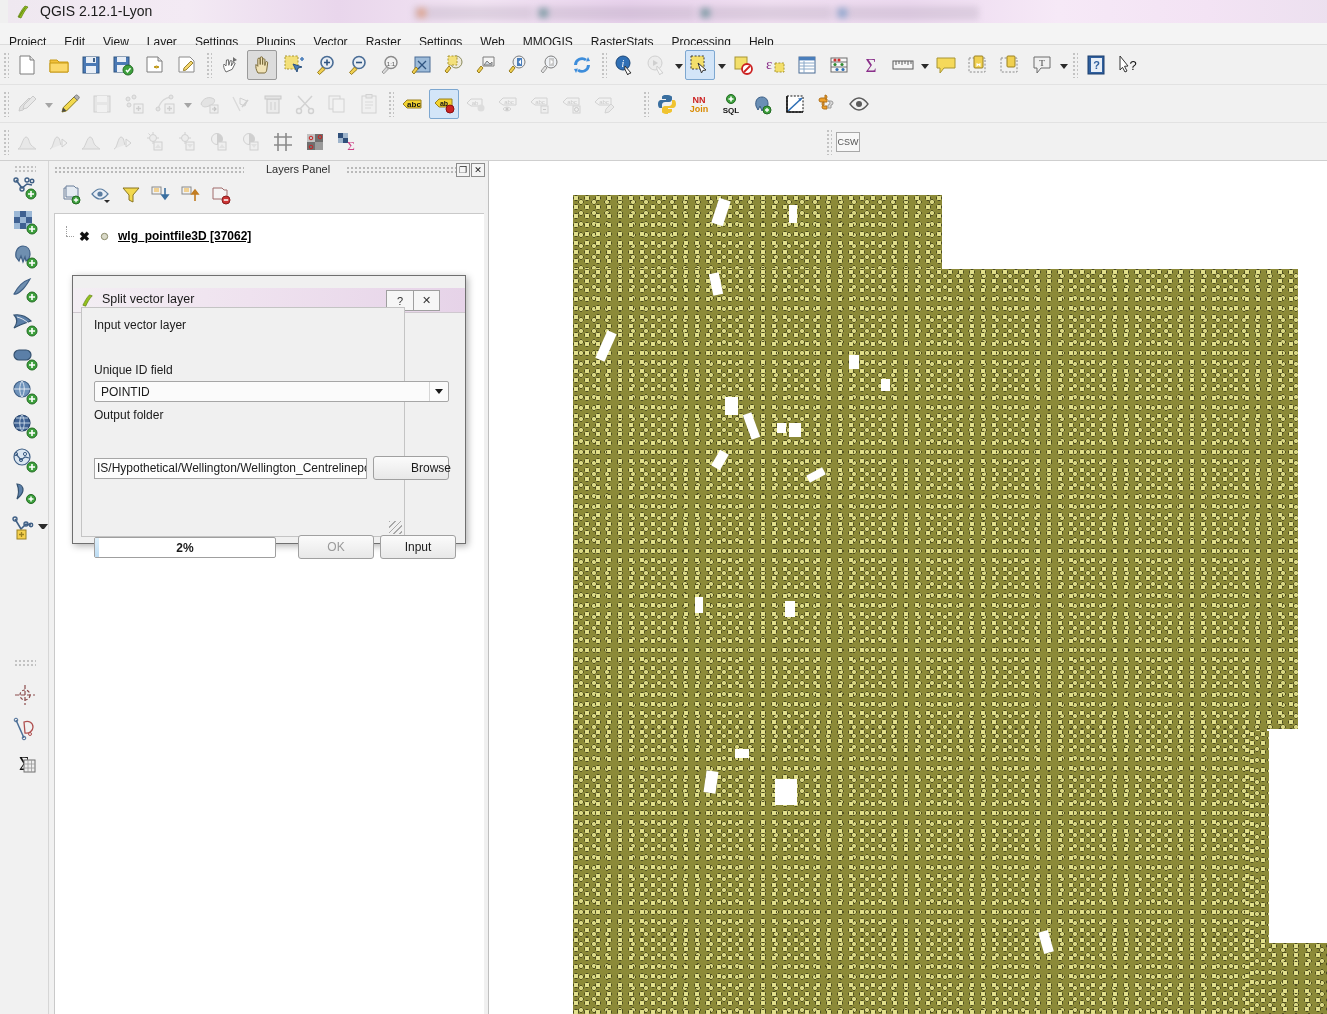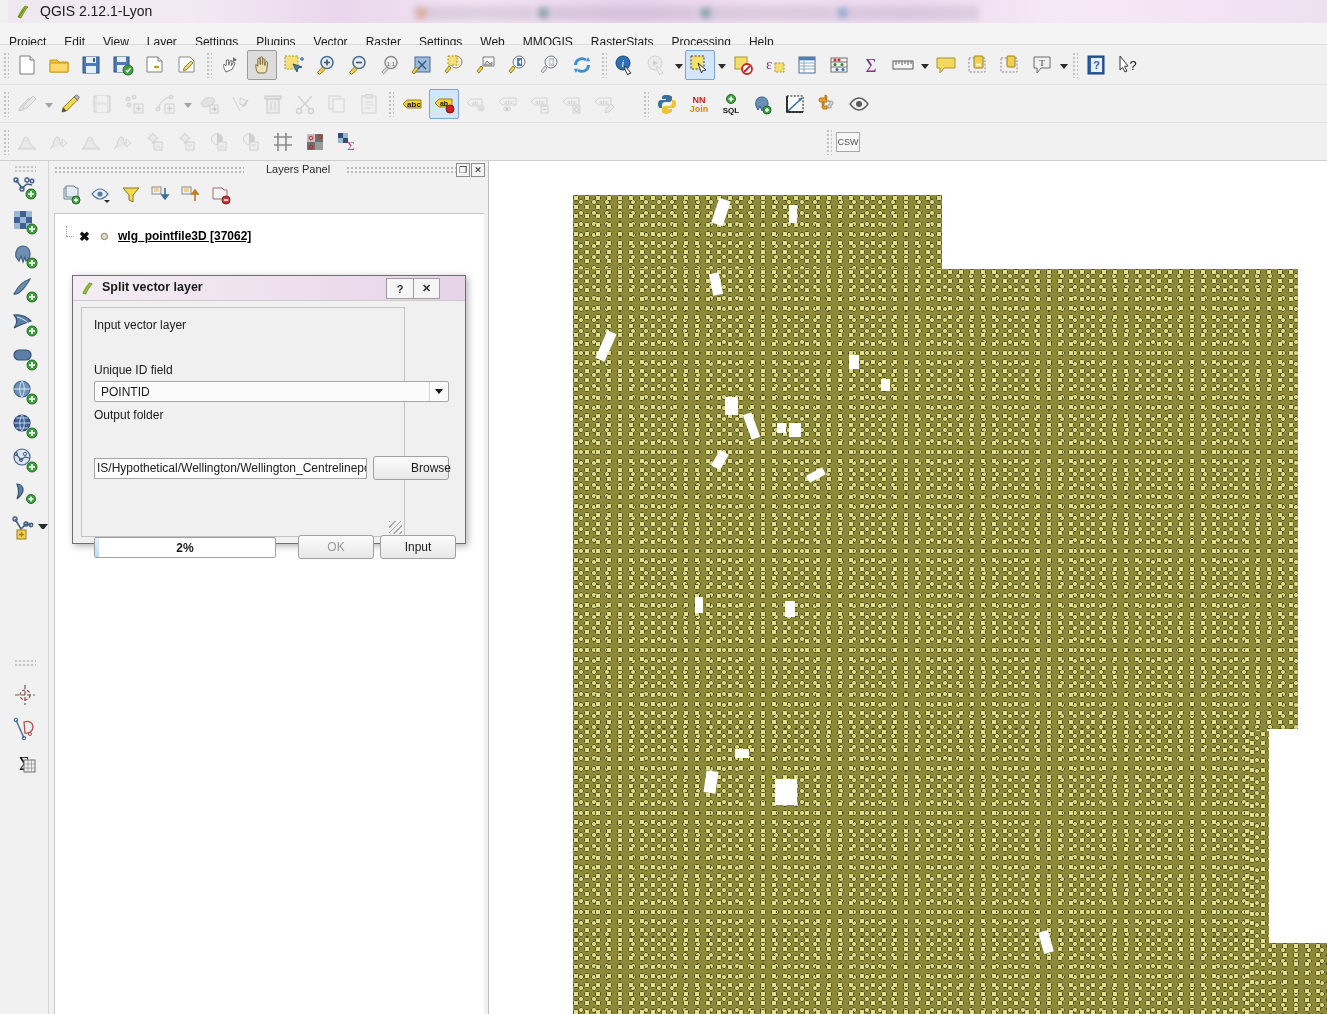--- a/index.html
+++ b/index.html
@@ -209,24 +209,23 @@
   .cloud-hole { position: absolute; background: #ffffff; }
 
   
   #dialog {
     position: absolute; left: 72px; top: 275px; width: 394px; height: 269px;
     background: #f0f0f0;
     border: 1px solid #6f6f6f;
     box-shadow: 2px 2px 7px rgba(0,0,0,.30);
   }
   #dlg-titlebar {
-    position: absolute; left: 0; top: 0; width: 100%; height: 25px;
+    position: absolute; left: 0; top: 12px; width: 100%; height: 25px;
     background: linear-gradient(to right, #f3eef3 0%, #efe2ef 45%, #e6d3e8 100%);
     border-bottom: 1px solid #cfc8cf;
-    font-weight: bold;
   }
   #dlg-icon { position: absolute; left: 8px; top: 5px; width: 15px; height: 15px; }
   #dlg-title {
     position: absolute; left: 29px; top: 4px;
     font-size: 12.5px; color: #1a1a1a; white-space: nowrap;
   }
   .dlg-btn {
     position: absolute; top: 2px; width: 27px; height: 21px;
     border: 1px solid #9f9f9f; background: #f6f6f6;
     display: flex; align-items: center; justify-content: center;

